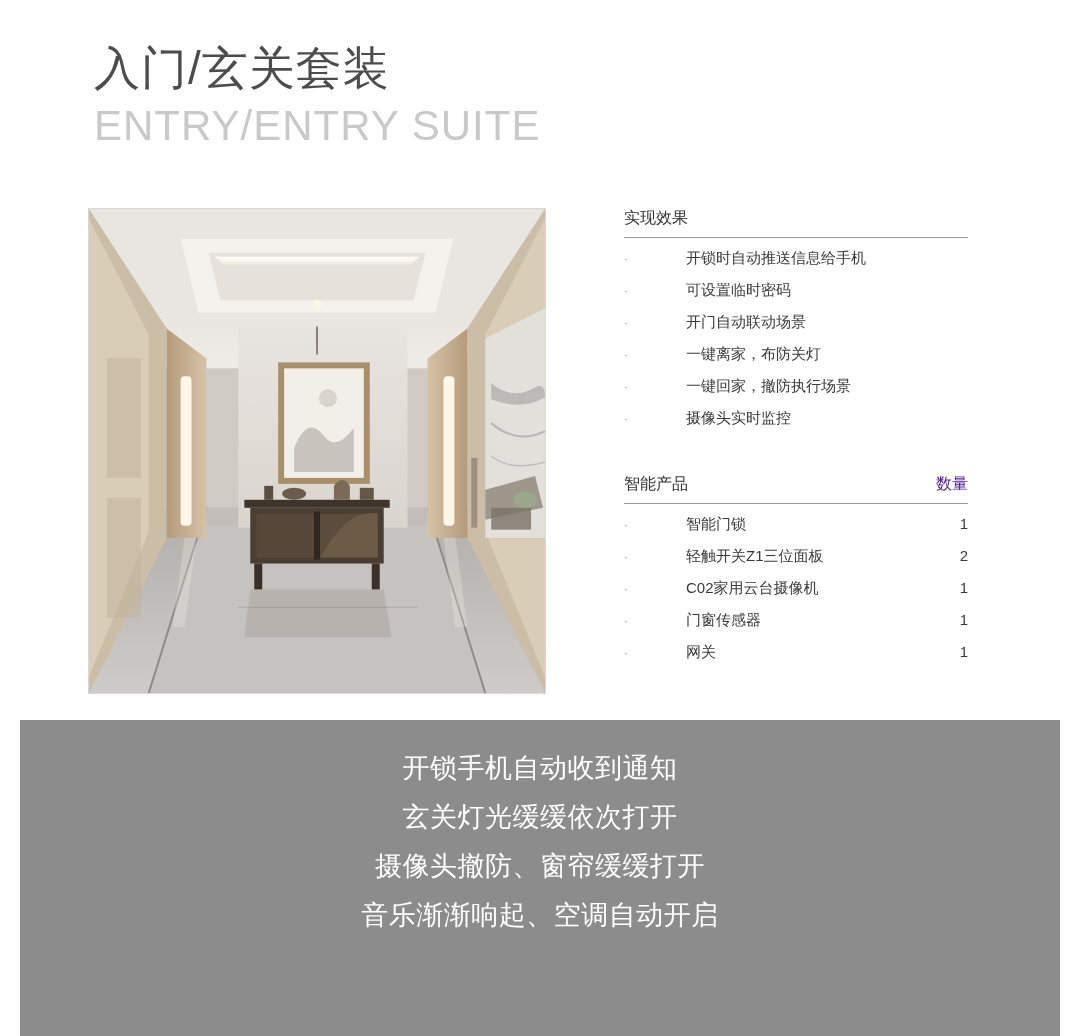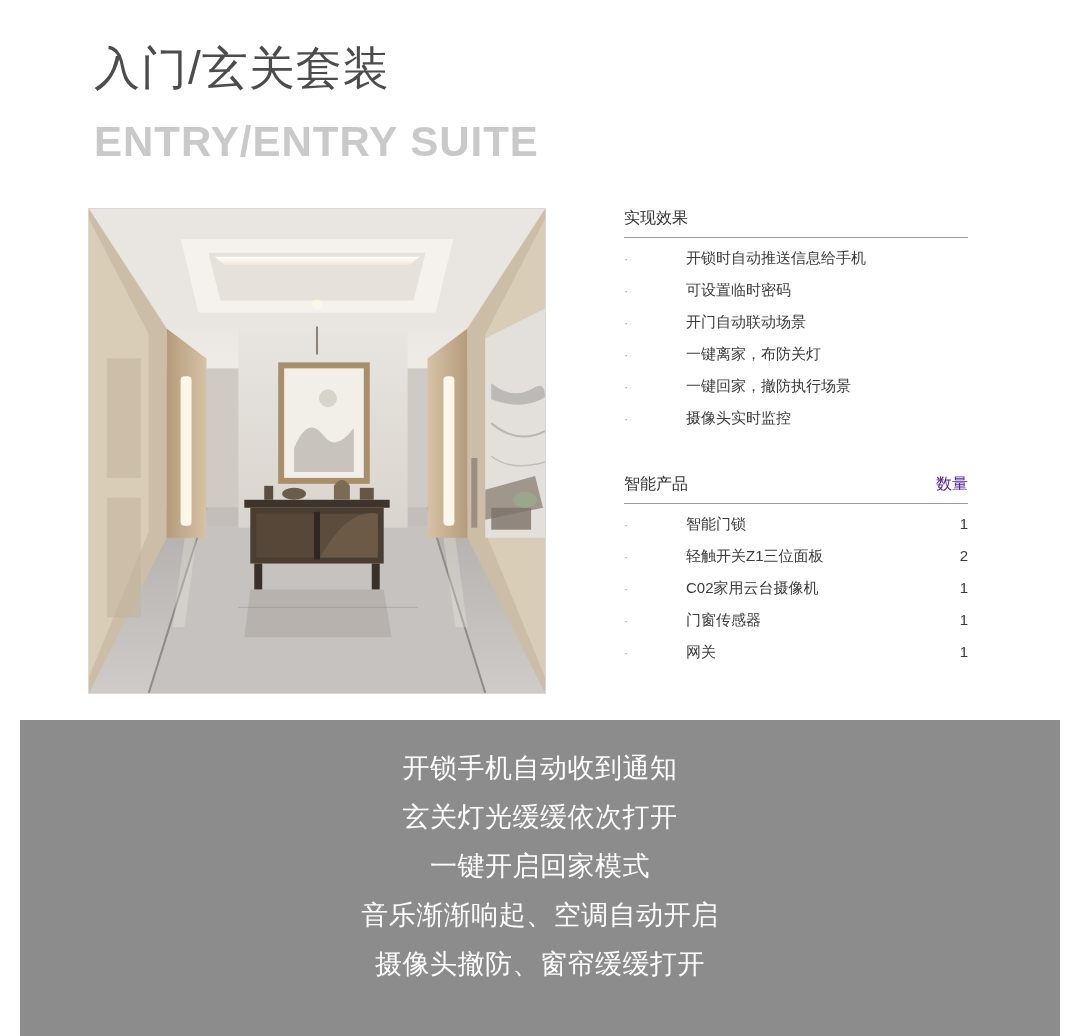--- a/index.html
+++ b/index.html
@@ -31,25 +31,25 @@
     font-size: 46px;
     line-height: 56px;
     font-weight: 400;
     color: #4c4c4c;
     letter-spacing: 1px;
     white-space: nowrap;
   }
   .title-en {
     font-size: 42px;
     line-height: 52px;
-    font-weight: 700;
+    font-weight: 400;
     color: #c9c9c9;
     letter-spacing: 1px;
     white-space: nowrap;
-    margin-top: 20px;
+    margin-top: 4px;
   }
 
   
   .content {
     position: absolute;
     left: 0;
     top: 208px;
     width: 1080px;
     height: 486px;
   }
@@ -327,18 +327,17 @@
           </li>
         </ul>
       </div>
 
     </div>
   </div>
 
   <div class="band">
     <p>开锁手机自动收到通知</p>
     <p>玄关灯光缓缓依次打开</p>
-    <p>一键开启回家模式</p>
+    <p>摄像头撤防、窗帘缓缓打开</p>
     <p>音乐渐渐响起、空调自动开启</p>
-    <p>摄像头撤防、窗帘缓缓打开</p>
   </div>
 
 </div>
 
 </body></html>

